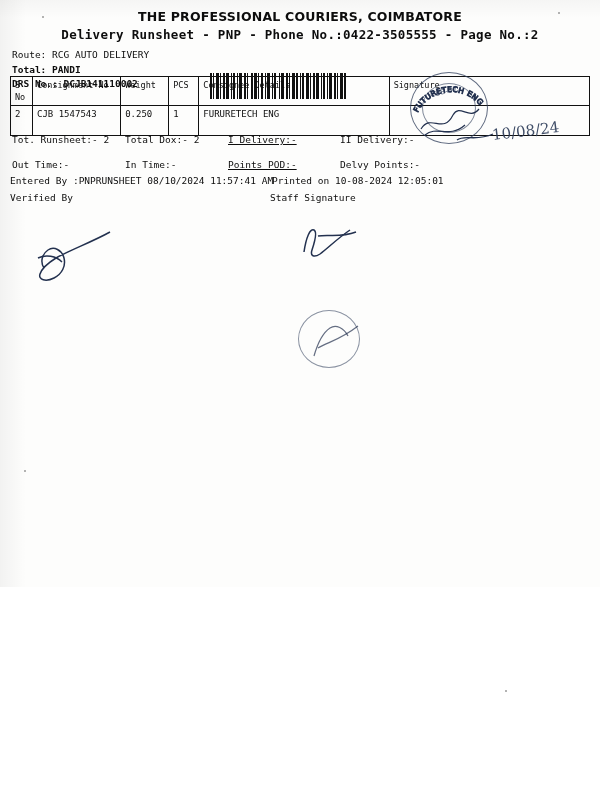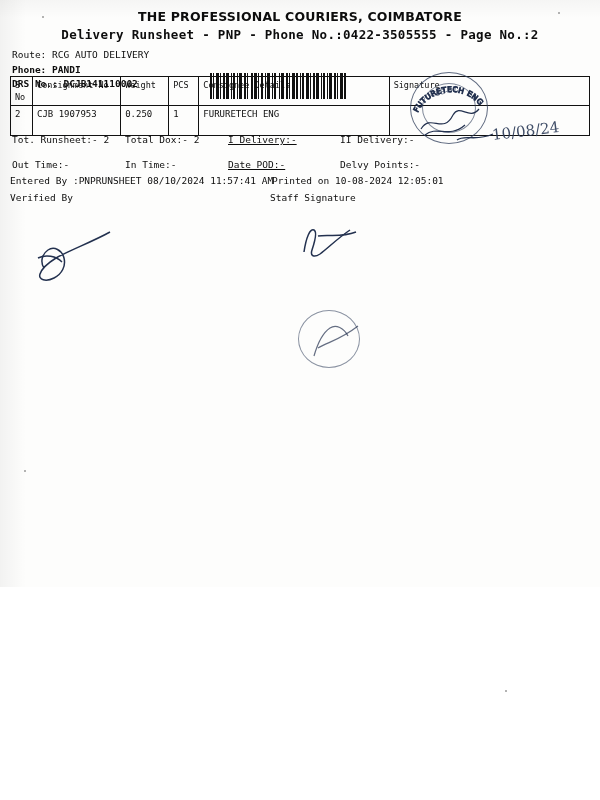--- a/index.html
+++ b/index.html
@@ -185,21 +185,21 @@
   <div class="speck" style="left:558px; top:12px; width:2px; height:2px;"></div>
   <div class="speck" style="left:24px; top:470px; width:2px; height:2px;"></div>
   <div class="speck" style="left:505px; top:690px; width:2px; height:2px;"></div>
 
   <div class="title">THE PROFESSIONAL COURIERS, COIMBATORE</div>
   <div class="subtitle">Delivery Runsheet - PNP - Phone No.:0422-3505555 - Page No.:2</div>
 
   <div class="meta">
     <div class="meta-left">
       <div>Route: RCG AUTO DELIVERY</div>
-      <div class="bold">Phone: PANDI</div>
+      <div class="bold">Total: PANDI</div>
       <div class="bold">DRS No.: DCJB141110002</div>
     </div>
 
     <div class="barcode">
       <span style="width:2px;background:#111"></span>
         <span style="width:1px;background:#fff"></span>
       <span style="width:1px;background:#111"></span>
         <span style="width:2px;background:#fff"></span>
       <span style="width:3px;background:#111"></span>
         <span style="width:1px;background:#fff"></span>
@@ -287,40 +287,40 @@
         <th class="col-cons">Consignment No</th>
         <th class="col-wt">Weight</th>
         <th class="col-pcs">PCS</th>
         <th class="col-cnee">Consignee Details</th>
         <th class="col-sign">Signature</th>
       </tr>
     </thead>
     <tbody>
       <tr style="height:30px;">
         <td class="bold">2</td>
-        <td class="bold">CJB 1907953</td>
+        <td class="bold">CJB 1547543</td>
         <td class="bold">0.250</td>
         <td class="bold">1</td>
         <td class="bold">FURURETECH ENG</td>
         <td></td>
       </tr>
     </tbody>
   </table>
 
   <div class="totals">
     <div class="row">
       <span class="c1">Tot. Runsheet:- 2</span>
       <span class="c2">Total Dox:-   2</span>
       <span class="c3">I Delivery:-</span>
       <span class="c4">II Delivery:-</span>
     </div>
     <div class="row" style="margin-top:5px;">
       <span class="c1">Out Time:-</span>
       <span class="c2">In Time:-</span>
-      <span class="c3">Date POD:-</span>
+      <span class="c3">Points POD:-</span>
       <span class="c4">Delvy Points:-</span>
     </div>
   </div>
 
   <div class="entered">
     <span>Entered By :PNPRUNSHEET 08/10/2024 11:57:41 AM</span>
     <span class="printed">Printed on  10-08-2024 12:05:01</span>
   </div>
 
   <div class="sigrow">

